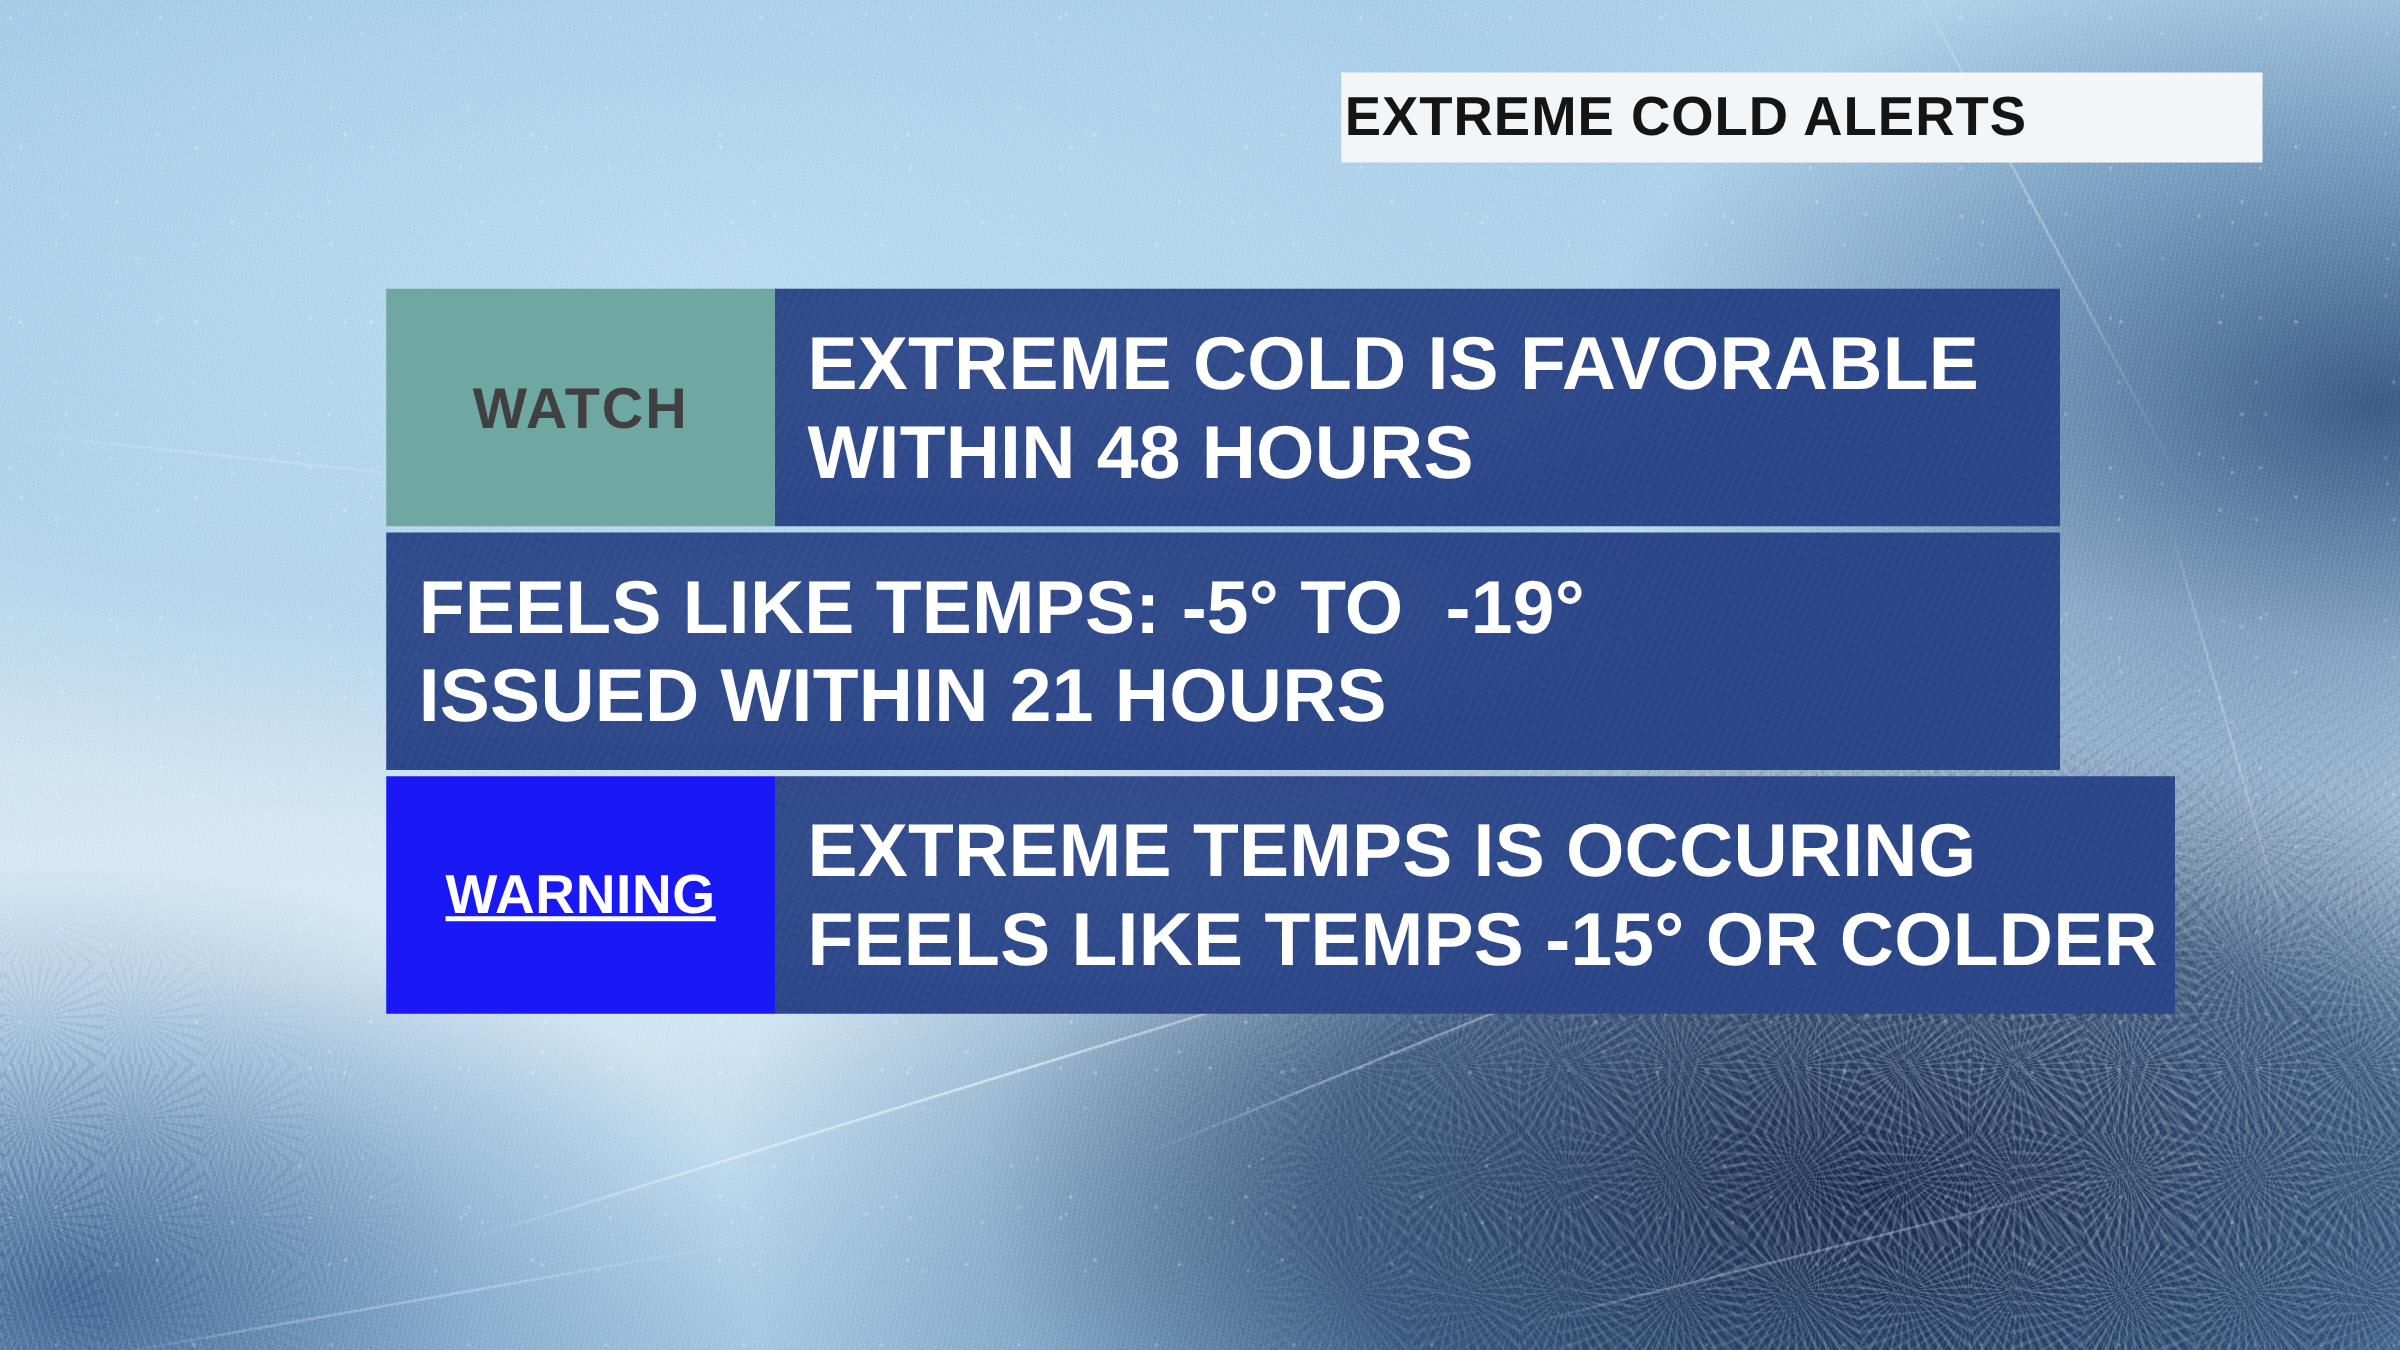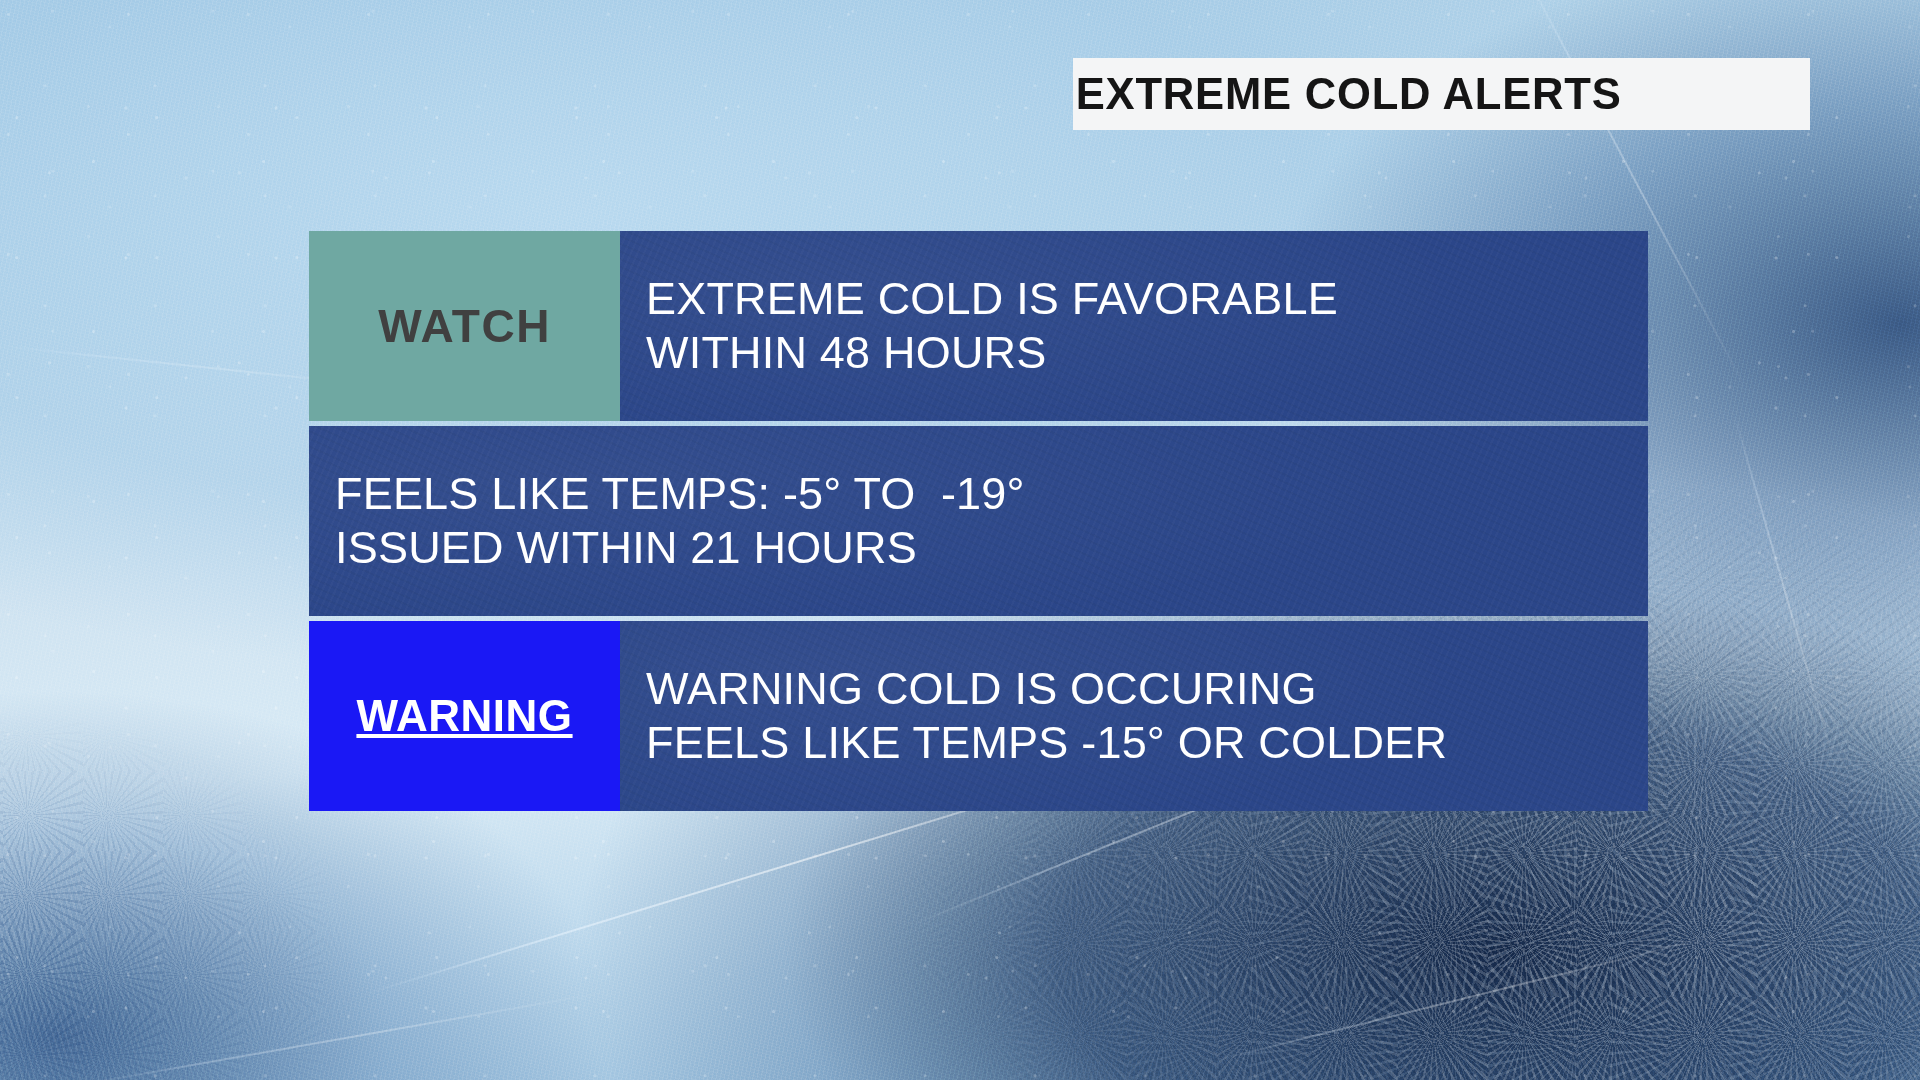--- a/index.html
+++ b/index.html
@@ -180,22 +180,22 @@
       repeating-linear-gradient(24deg, rgba(0,0,0,0.035) 0 2px, rgba(0,0,0,0) 2px 7px);
     display: flex;
     flex-direction: column;
     justify-content: center;
     padding-left: 26px;
     padding-right: 14px;
     box-sizing: border-box;
   }
   .alert-desc .line {
     font-family: "Liberation Sans", sans-serif;
-    font-weight: normal;
-    font-size: 45px;
+    font-weight: bold;
+    font-size: 60px;
     line-height: 1.19;
     color: #ffffff;
     letter-spacing: 0.2px;
     white-space: pre;
   }
 
   
   .row-watch   .alert-label { background: #6fa8a2; }
   .row-watch   .alert-label-text { color: #404040; }
 
@@ -249,20 +249,20 @@
         <span class="line">FEELS LIKE TEMPS: -5° TO  -19°</span>
         <span class="line">ISSUED WITHIN 21 HOURS</span>
       </div>
     </div>
 
     <div class="alert-row row-warning">
       <div class="alert-label">
         <span class="alert-label-text">WARNING</span>
       </div>
       <div class="alert-desc">
-        <span class="line">WARNING COLD IS OCCURING</span>
+        <span class="line">EXTREME TEMPS IS OCCURING</span>
         <span class="line">FEELS LIKE TEMPS -15° OR COLDER</span>
       </div>
     </div>
 
   </div>
 
 </div>
 
 </body></html>

